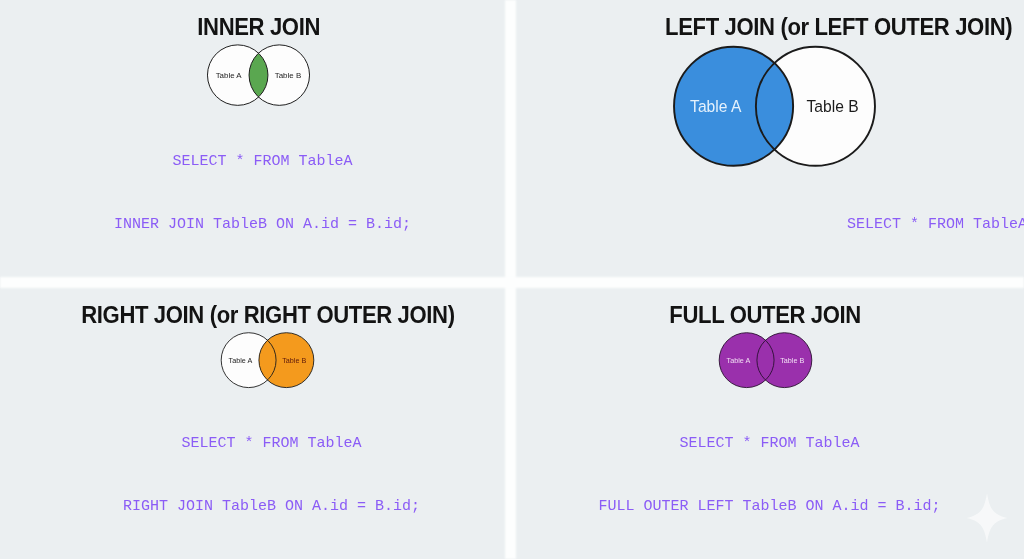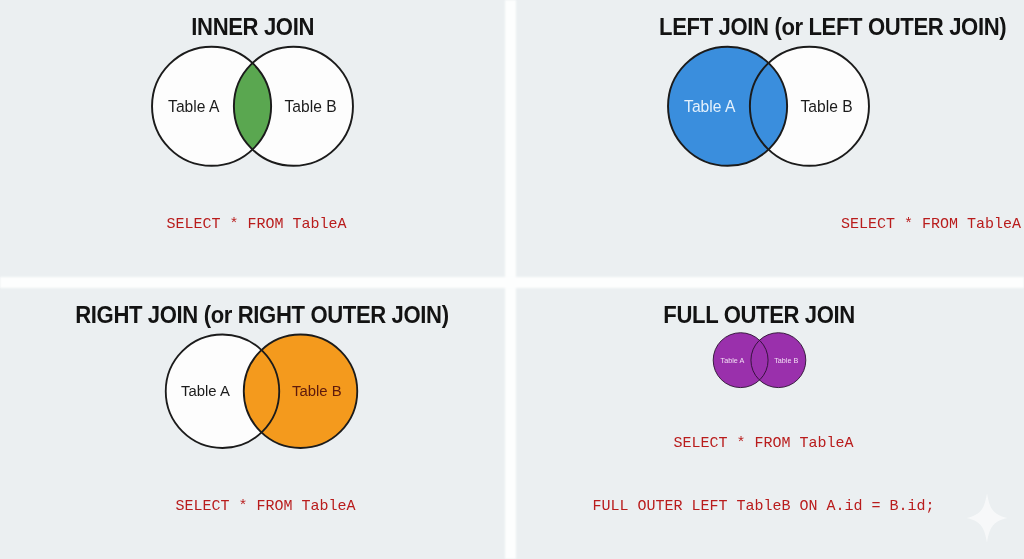--- a/index.html
+++ b/index.html
@@ -16,21 +16,21 @@
     position: absolute; left: 505px; top: 0; width: 11px; height: 100%;
     background: #fdfefe; filter: blur(1.1px); z-index: 2;
   }
   .divider-h {
     position: absolute; left: 0; top: 277px; width: 100%; height: 11px;
     background: #fdfefe; filter: blur(1.1px); z-index: 2;
   }
 
   .quadrant {
     position: absolute; width: 505px; height: 277px;
-    display: flex; flex-direction: column; align-items: center;
+    display: flex; flex-direction: column; align-items: center; padding-left: 6px;
   }
   .q1 { left: 0;    top: 0; }
   .q2 { left: 516px; top: 0; align-items: flex-end; }
   .q3 { left: 9px;    top: 288px; }
   .q4 { left: 507px; top: 288px; }
   .q3, .q4 { height: 271px; }
 
   .q-title {
     margin: 13px 0 0 0;
     font-size: 24px; font-weight: bold; color: #131313;
@@ -42,21 +42,21 @@
   .venn text {
     font-family: "Liberation Sans", sans-serif;
     font-size: 21px;
     text-anchor: middle;
     dominant-baseline: central;
   }
 
   .sql {
     margin-top: 1px;
     font-family: "Liberation Mono", "DejaVu Sans Mono", monospace;
-    font-size: 15px; line-height: 21px; color: #b91c1c;
+    font-size: 15px; line-height: 21px; color: #8b5cf6;
     text-align: center; white-space: pre; margin-left: 8px;
   }
 
   .sparkle {
     position: absolute; right: 14px; bottom: 12px; z-index: 3;
     opacity: 0.6; filter: blur(0.6px);
   }
 </style>
 </head>
 <body>
@@ -69,20 +69,21 @@
       <circle cx="201" cy="85" r="80" fill="#fdfdfd"></circle>
       <circle cx="311" cy="85" r="80" fill="#fdfdfd"></circle>
       <path d="M 256 26.91 A 80 80 0 0 1 256 143.09 A 80 80 0 0 1 256 26.91 Z" fill="#5aa750"></path>
       <circle cx="201" cy="85" r="80" fill="none" stroke-width="2.6" stroke="#1b1b1b"></circle>
       <circle cx="311" cy="85" r="80" fill="none" stroke-width="2.6" stroke="#1b1b1b"></circle>
       <text x="177" y="85" fill="#1c1c1c">Table A</text>
       <text x="334" y="85" fill="#1c1c1c">Table B</text>
     </svg>
     <div class="sql">
       <div>SELECT * FROM TableA</div>
+      <div>INNER JOIN TableB ON A.id = B.id;</div>
     </div>
   </div>
 
   <div class="quadrant q2">
     <h2 class="q-title">LEFT JOIN (or LEFT OUTER JOIN)</h2>
     <svg class="venn" viewBox="0 0 512 172" width="505" height="172">
       <circle cx="201" cy="85" r="80" fill="#3a8edd"></circle>
       <circle cx="311" cy="85" r="80" fill="#fdfdfd"></circle>
       <path d="M 256 26.91 A 80 80 0 0 1 256 143.09 A 80 80 0 0 1 256 26.91 Z" fill="#3a8edd"></path>
       <circle cx="201" cy="85" r="80" fill="none" stroke-width="2.6" stroke="#1b1b1b"></circle>
@@ -101,20 +102,21 @@
       <circle cx="201" cy="85" r="80" fill="#fdfdfd"></circle>
       <circle cx="311" cy="85" r="80" fill="#f49a1d"></circle>
       <path d="M 256 26.91 A 80 80 0 0 1 256 143.09 A 80 80 0 0 1 256 26.91 Z" fill="#f49a1d"></path>
       <circle cx="201" cy="85" r="80" fill="none" stroke-width="2.6" stroke="#1b1b1b"></circle>
       <circle cx="311" cy="85" r="80" fill="none" stroke-width="2.6" stroke="#1b1b1b"></circle>
       <text x="177" y="85" fill="#1c1c1c">Table A</text>
       <text x="334" y="85" fill="#5e1a0c">Table B</text>
     </svg>
     <div class="sql">
       <div>SELECT * FROM TableA</div>
+      <div>RIGHT JOIN TableB ON A.id = B.id;</div>
     </div>
   </div>
 
   <div class="quadrant q4">
     <h2 class="q-title">FULL OUTER JOIN</h2>
     <svg class="venn" viewBox="0 0 512 172" width="505" height="172">
       <circle cx="201" cy="85" r="80" fill="#9a30ac"></circle>
       <circle cx="311" cy="85" r="80" fill="#9a30ac"></circle>
       <path d="M 256 26.91 A 80 80 0 0 1 256 143.09 A 80 80 0 0 1 256 26.91 Z" fill="#9a30ac"></path>
       <circle cx="201" cy="85" r="80" fill="none" stroke-width="2.6" stroke="#2a1030"></circle>

